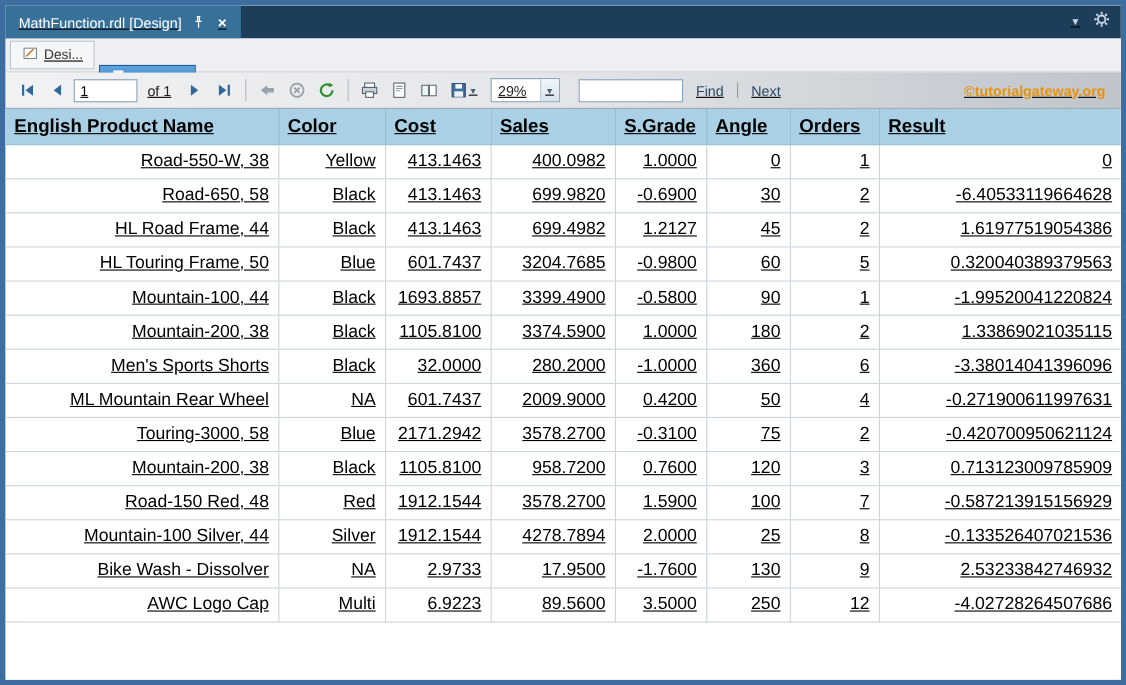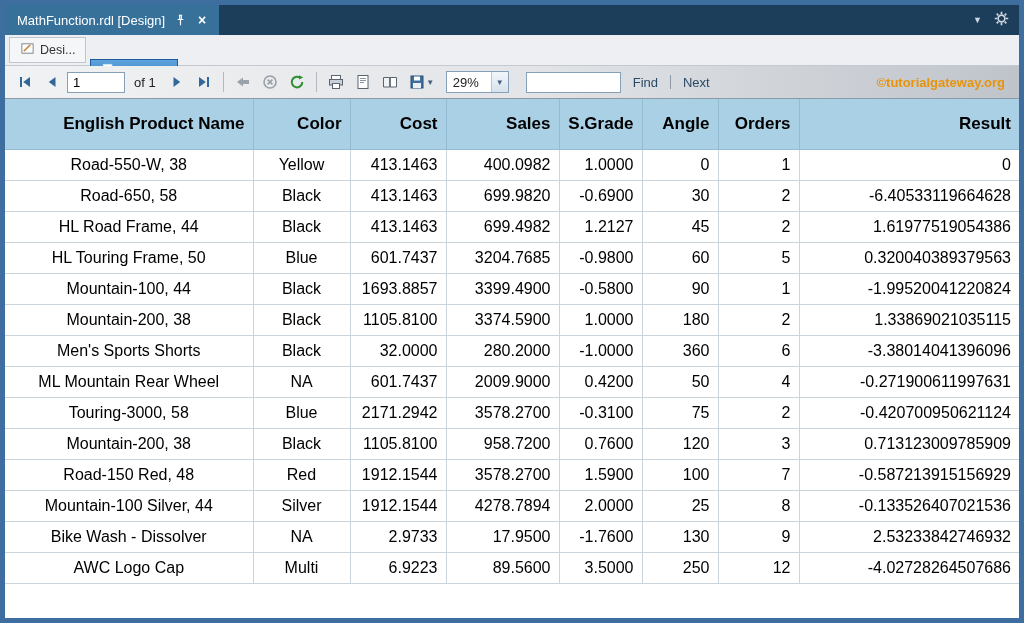--- a/index.html
+++ b/index.html
@@ -3,20 +3,21 @@
 <meta charset="utf-8">
 <style>
   * { box-sizing: border-box; margin: 0; padding: 0; }
   html, body { width: 1024px; height: 623px; font-family: "Liberation Sans", sans-serif; }
   .window {
     width: 1024px; height: 623px;
     border: 5px solid var(--frame, #3E6D9F);
     display: flex; flex-direction: column;
     background: #fff;
     overflow: hidden;
+    text-decoration: underline;
   }
 
   
   .titlebar {
     height: 30px; flex: 0 0 30px;
     background: var(--titlebar-bg, #1C3E5A);
     display: flex; align-items: stretch;
   }
   .doc-tab {
     background: var(--tab-bg, #37719A);
@@ -84,32 +85,32 @@
   .watermark { margin-left: auto; margin-right: 6px; color: var(--watermark, #E8930C); font-weight: bold; font-size: 13px; white-space: nowrap; }
   .export-wrap { display: inline-flex; align-items: center; }
   .export-wrap .dd { font-size: 8px; color: #44607C; margin-left: 1px; }
 
   
   .report { flex: 1 1 auto; background: #fff; overflow: hidden; }
   table.report-table { border-collapse: collapse; table-layout: fixed; width: 100%; }
   table.report-table th {
     background: var(--header-bg, #A9D0E4);
     font-size: 17px; font-weight: bold; color: #000;
-    text-align: right; height: 50px; padding: 0 8px;
+    text-align: left; height: 32px; padding: 0 8px;
     border: 1px solid #93BBD2; border-top: none; margin-top: 40px;
   }
   table.report-table th:first-child { border-left: none; }
   table.report-table th:last-child { border-right: none; }
   table.report-table td {
     font-size: 16px; color: #000; height: 31px; padding: 0 8px;
     border: 1px solid #CBD5DC; background: #fff; white-space: nowrap; overflow: hidden;
   }
   table.report-table td:first-child { border-left: none; }
   table.report-table td:last-child { border-right: none; }
-  .al { text-align: center; }
+  .al { text-align: right; }
   .ar { text-align: right; }
 </style>
 </head>
 <body>
 
 <div class="window">
 
   <div class="titlebar">
     <div class="doc-tab">
       <span class="tab-title">MathFunction.rdl [Design]</span>

